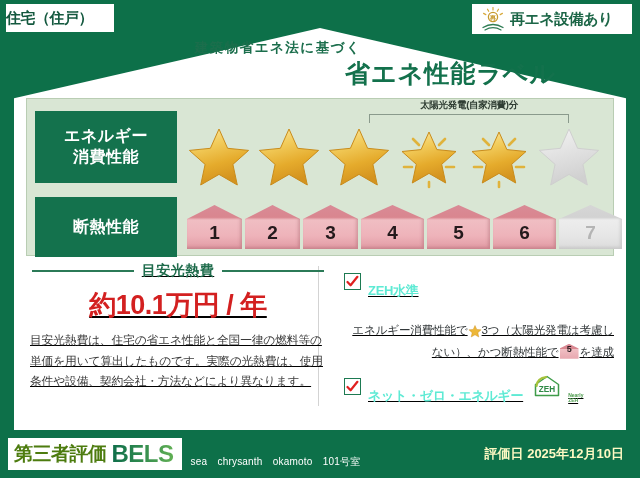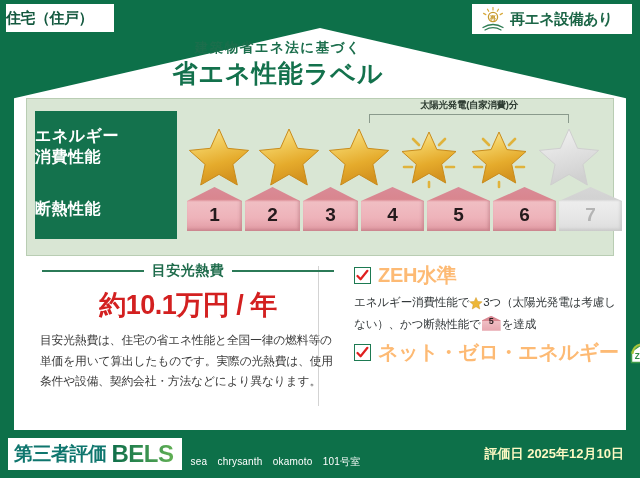--- a/index.html
+++ b/index.html
@@ -67,48 +67,48 @@
     z-index: 5;
   }
   .title-sub {
     font-size: 13.5px; font-weight: bold;
     color: #1b6e4c; letter-spacing: 1.5px;
     line-height: 1.2;
   }
   .title-main {
     font-size: 25px; font-weight: bold;
     color: #13714c; letter-spacing: 1px;
-    line-height: 1.25; margin-top: 2px;
+    line-height: 1.25; margin-top: 2px; text-align: right;
   }
 
   
   .panel {
     position: absolute;
     left: 26px; top: 98px;
     width: 588px; height: 158px;
     background: #d9e6d4;
     border: 1px solid #b9cdb3;
     z-index: 4;
   }
 
   
   .perf-row {
     position: absolute;
     display: flex; align-items: center;
   }
   .row-energy { left: 0; top: 2px; width: 588px; height: 92px; }
-  .row-insul  { left: 0; top: 80px; width: 588px; height: 60px; }
+  .row-insul  { left: 0; top: 98px; width: 588px; height: 60px; }
 
   .row-label {
     width: 142px; min-height: 60px;
     margin-left: 8px;
     background: #14724d;
     color: #ffffff;
     display: flex; flex-direction: column;
-    justify-content: center;
+    align-items: center; justify-content: center;
     font-size: 16px; font-weight: bold;
     line-height: 1.3; letter-spacing: 0.5px;
     flex: none;
   }
   .row-energy .row-label { height: 72px; }
   .row-insul  .row-label { height: 46px; }
 
   
   .stars-area {
     position: relative;
@@ -171,24 +171,25 @@
     position: relative; z-index: 2;
     font-size: 19px; font-weight: bold;
     color: #241a1c;
     padding-bottom: 5px;
   }
   .hbadge.off .hnum { color: #b4b4b4; }
 
   
   .lower {
     position: absolute;
-    left: 36px; top: 262px;
+    left: 26px; top: 262px;
     width: 588px; height: 148px;
     display: flex;
     z-index: 5;
+    text-decoration: underline;
   }
   .col-left  { width: 304px; position: relative; }
   .col-right { width: 284px; position: relative; padding-left: 14px; }
   .col-divider {
     position: absolute;
     left: 318px; top: 266px;
     width: 1px; height: 140px;
     background: #d3d3d3;
     z-index: 5;
   }
@@ -225,34 +226,35 @@
     display: flex; align-items: center; gap: 7px;
   }
   .check-box {
     width: 17px; height: 17px; flex: none;
     border: 1.6px solid #1d7a52;
     background: #ffffff;
     position: relative;
   }
   .check-box svg { position: absolute; left: 1px; top: 1px; }
   .zeh-title {
-    font-size: 20px; font-weight: bold;
-    color: #fdba74; letter-spacing: -0.3px;
+    font-size: 13px; font-weight: bold;
+    color: #5eead4; letter-spacing: -0.3px;
     white-space: nowrap;
+    margin-top: 20px;
   }
   .zeh-logo { width: 30px; height: 24px; flex: none; margin-left: 2px; }
   .zeh-logo-sub {
     font-size: 5px; font-weight: bold; color: #4b9a4b;
     line-height: 1.05; margin-left: -1px; align-self: flex-end;
     padding-bottom: 2px;
   }
   .zeh-desc {
-    margin-top: 3px;
+    margin-top: 20px;
     font-size: 11.6px; color: #33383a;
-    line-height: 1.7; letter-spacing: -0.2px;
+    line-height: 1.7; letter-spacing: -0.2px; text-align: right;
   }
   .inline-star { width: 14px; height: 14px; vertical-align: -2px; }
   .inline-badge {
     display: inline-block;
     position: relative;
     width: 19px; height: 15px;
     vertical-align: -3px;
     margin: 0 1px;
   }
   .inline-badge .hshape2 {
@@ -278,21 +280,21 @@
   .bels-chip {
     margin-left: 8px;
     height: 32px;
     background: #ffffff;
     display: flex; align-items: center;
     padding: 0 8px 0 6px;
     gap: 5px;
     flex: none;
   }
   .bels-chip .jp {
-    font-size: 19px; font-weight: bold; color: #0f766e;
+    font-size: 19px; font-weight: bold; color: #4d7c0f;
     letter-spacing: -0.5px;
   }
   .bels-chip .bels {
     font-size: 24px; font-weight: bold;
     background: linear-gradient(90deg, #0f6e4a 0%, #2f8a4f 45%, #62b054 100%);
     -webkit-background-clip: text;
     background-clip: text;
     color: transparent;
     letter-spacing: -0.5px;
   }

